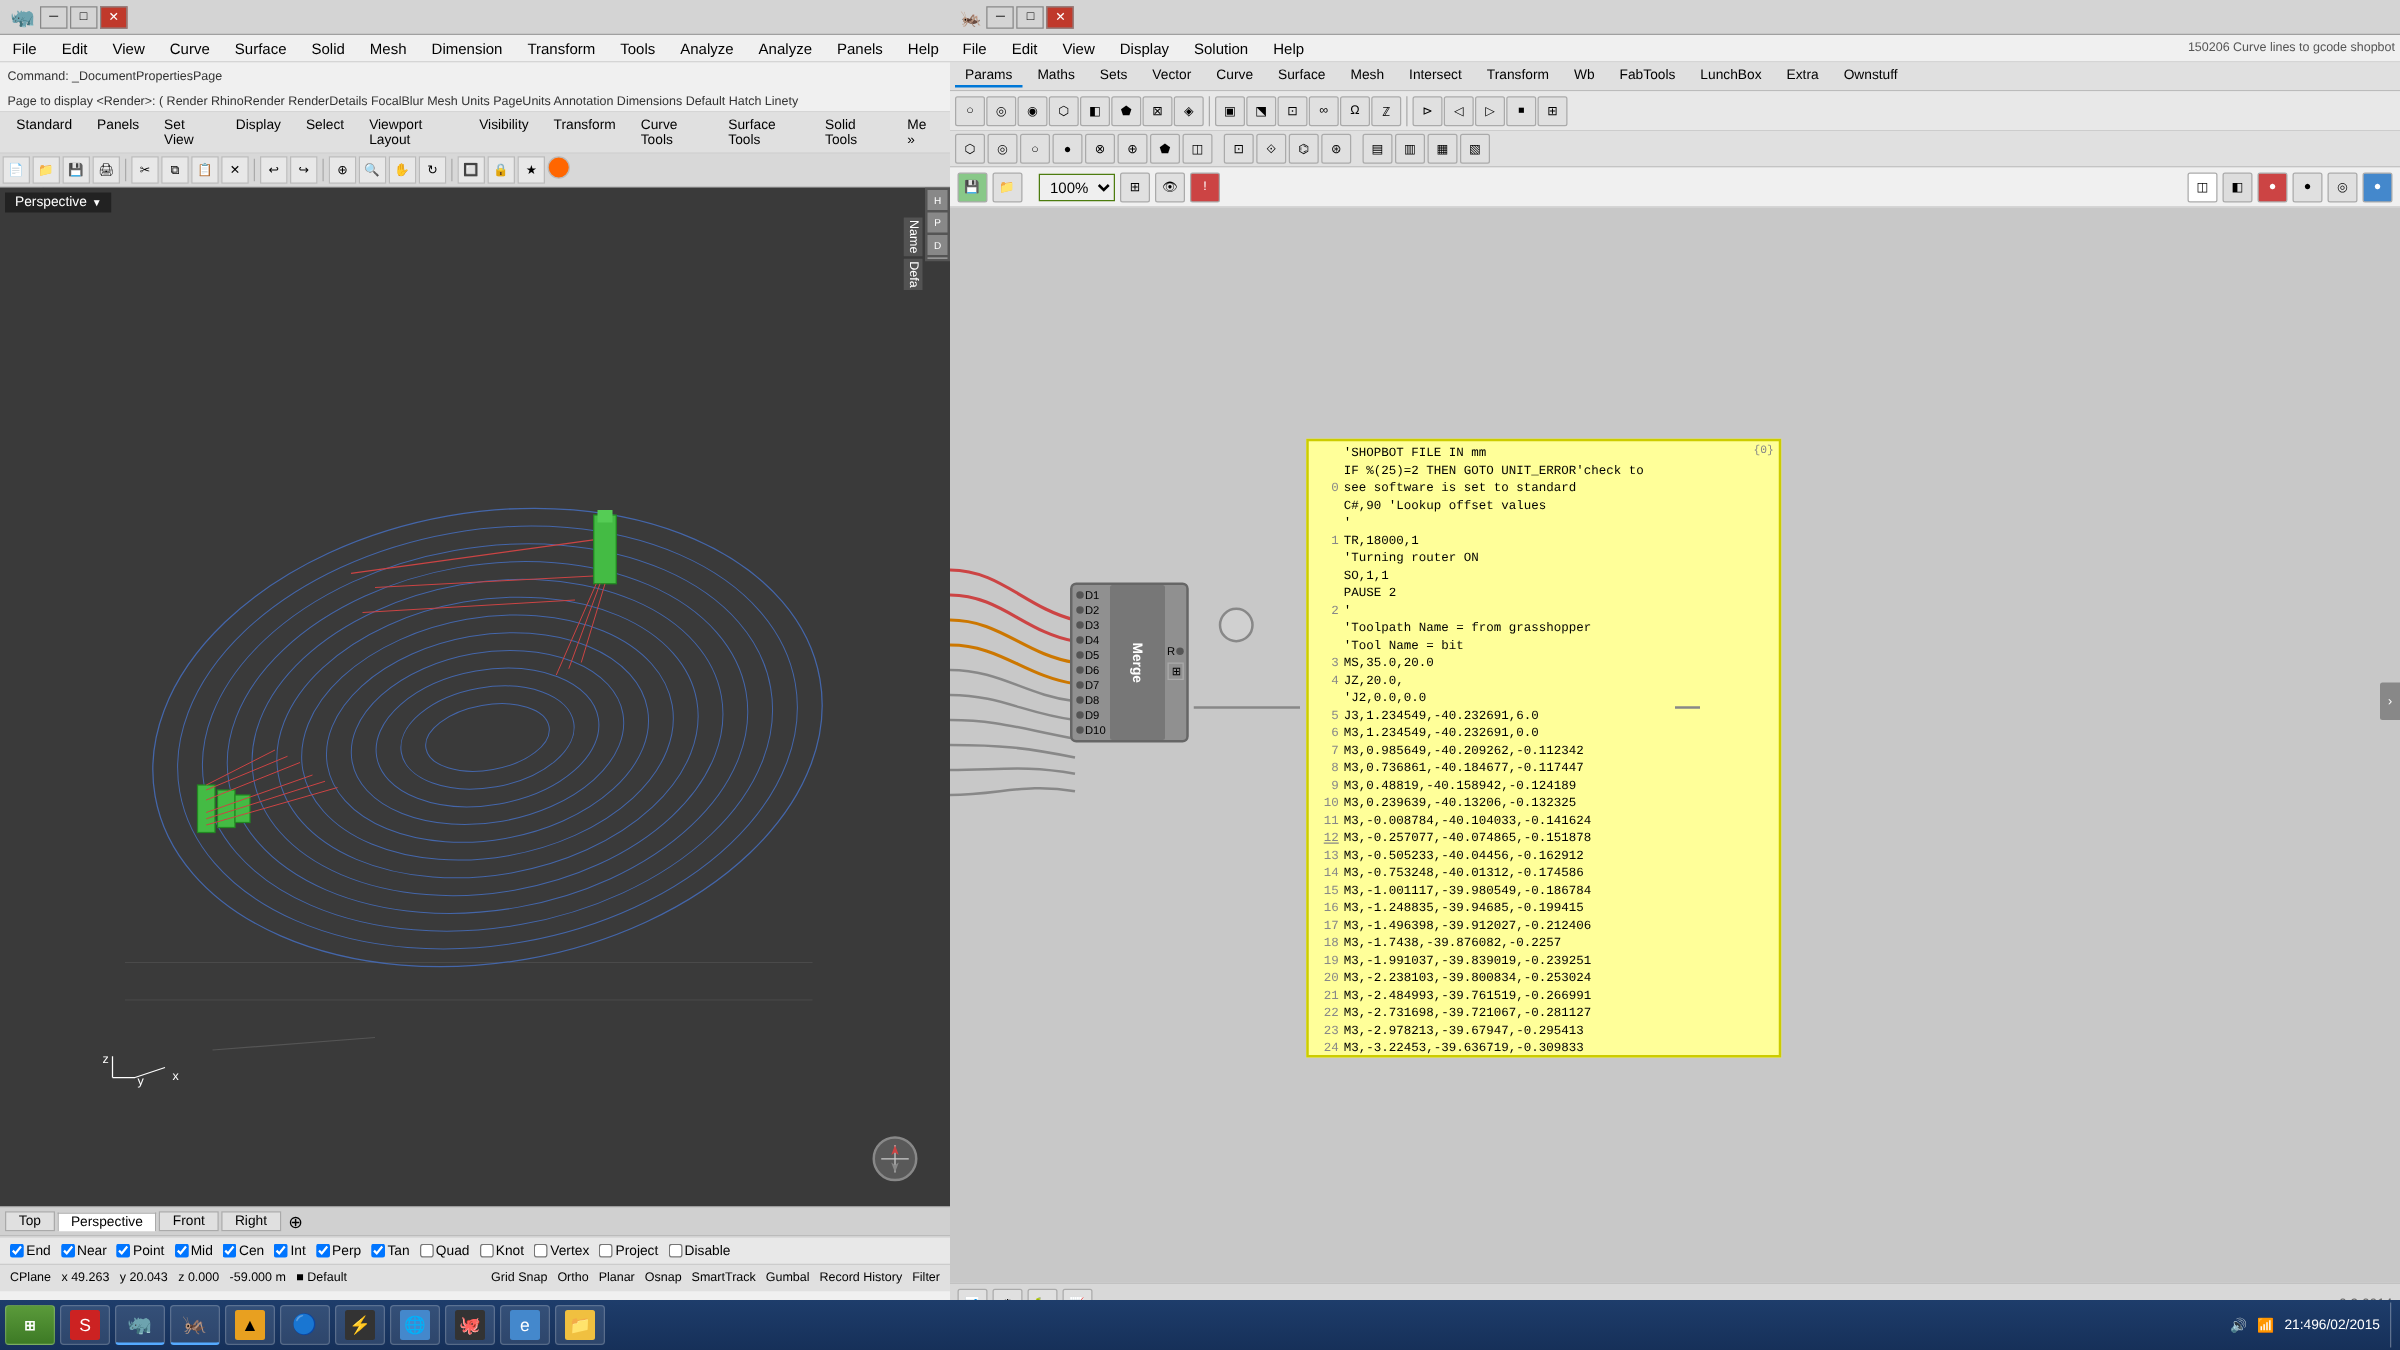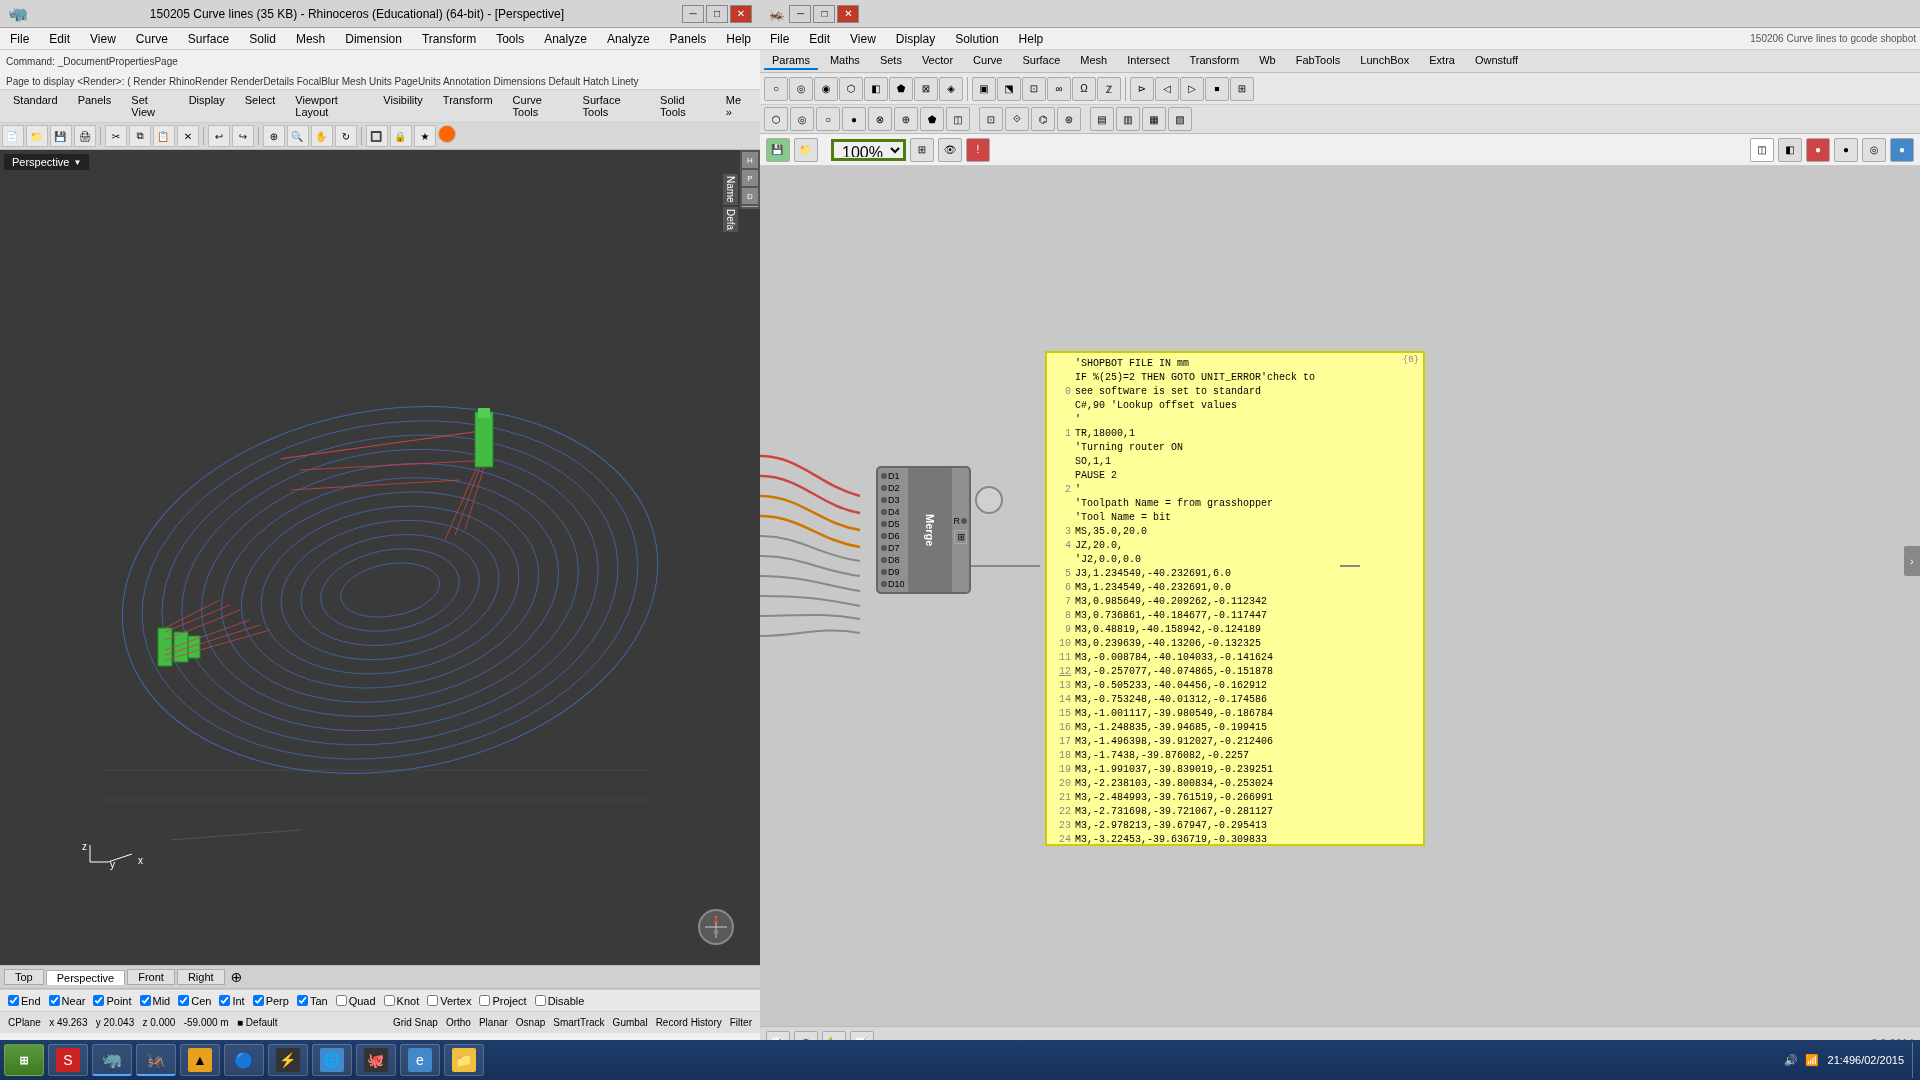--- a/index.html
+++ b/index.html
@@ -59,42 +59,41 @@
     .gh-canvas { background: #c8c8c8; position: relative; overflow: hidden; }
 
     
     .gh-text-panel { position: absolute; background: #ffff99; border: 2px solid #cccc00; font-size: 10px; font-family: 'Courier New', monospace; padding: 4px; overflow: hidden; color: #000; }
 
     
     .gh-btn { width: 24px; height: 24px; border: 1px solid #aaa; background: #e0e0e0; cursor: pointer; display: flex; align-items: center; justify-content: center; font-size: 10px; border-radius: 2px; }
 
     
     .gh-canvas-toolbar { display: flex; align-items: center; background: #f0f0f0; border-bottom: 1px solid #ccc; padding: 2px 6px; height: 32px; gap: 4px; }
-    .zoom-select { height: 22px; font-size: 16px; border: 3px solid #4d7c0f; padding: 1px 4px; }
+    .zoom-select { height: 22px; font-size: 12px; border: 1px solid #4d7c0f; padding: 1px 4px; }
 
     
     .gh-params-tabs { display: flex; align-items: center; background: #e0e0e0; border-bottom: 1px solid #bbb; padding: 2px 4px; gap: 4px; font-size: 11px; }
     .gh-params-tab { padding: 2px 8px; cursor: pointer; border-bottom: 2px solid transparent; }
     .gh-params-tab.active { border-bottom: 2px solid #0078d7; }
 
     
     .gh-status-bar { display: flex; align-items: center; background: #e0e0e0; border-top: 1px solid #ccc; padding: 2px 8px; height: 28px; font-size: 11px; gap: 8px; }
     .gh-status-dot { width: 12px; height: 12px; border-radius: 50%; background: #3a3; display: inline-block; }
 
     
     .gh-bottom-bar { display: flex; align-items: center; background: #d8d8d8; border-top: 1px solid #bbb; padding: 2px 6px; height: 32px; gap: 4px; }
   </style>
 </head>
 <body>
 
 <div class="rhino-window">
 
   <div class="title-bar">
     <span style="font-size:16px; margin-right:4px;">🦏</span>
-    <span class="title-text">150205 Curve lines (35 KB) - Rhinoceros (Educational) (64-bit) - [Perspective]</span>
     <div class="win-controls">
       <button class="win-btn minimize">─</button>
       <button class="win-btn maximize">□</button>
       <button class="win-btn close">✕</button>
     </div>
   </div>
 
   <div class="menu-bar">
     <span class="menu-item">File</span>
     <span class="menu-item">Edit</span>
@@ -425,21 +424,21 @@
       <path d="M 0,410 C 40,410 60,418 100,425" stroke="#888" stroke-width="2" fill="none"></path>
       <path d="M 0,430 C 40,430 60,432 100,440" stroke="#888" stroke-width="2" fill="none"></path>
       <path d="M 0,450 C 40,450 60,446 100,453" stroke="#888" stroke-width="2" fill="none"></path>
       <path d="M 0,470 C 40,470 60,460 100,467" stroke="#888" stroke-width="2" fill="none"></path>
 
       <path d="M 195,400 C 230,400 240,400 280,400" stroke="#888" stroke-width="2" fill="none"></path>
 
       <path d="M 580,400 C 590,400 595,400 600,400" stroke="#888" stroke-width="2" fill="none"></path>
     </svg>
 
-    <div style="position:absolute; left:116px; top:300px; width:95px; background:#909090; border:2px solid #666; border-radius:5px; z-index:10;text-align:right;">
+    <div style="position:absolute; left:96px; top:300px; width:95px; background:#909090; border:2px solid #666; border-radius:5px; z-index:10;text-align:right;">
       <div style="display:flex;">
 
         <div style="display:flex; flex-direction:column; padding:2px 0;">
           <div style="font-size:9px; color:#000; padding:1px 3px; display:flex; align-items:center; gap:1px;">
             <span style="width:6px; height:6px; border-radius:50%; background:#555; display:inline-block;"></span>
             <span>D1</span>
           </div>
           <div style="font-size:9px; color:#000; padding:1px 3px; display:flex; align-items:center; gap:1px;">
             <span style="width:6px; height:6px; border-radius:50%; background:#555; display:inline-block;"></span>
             <span>D2</span>

